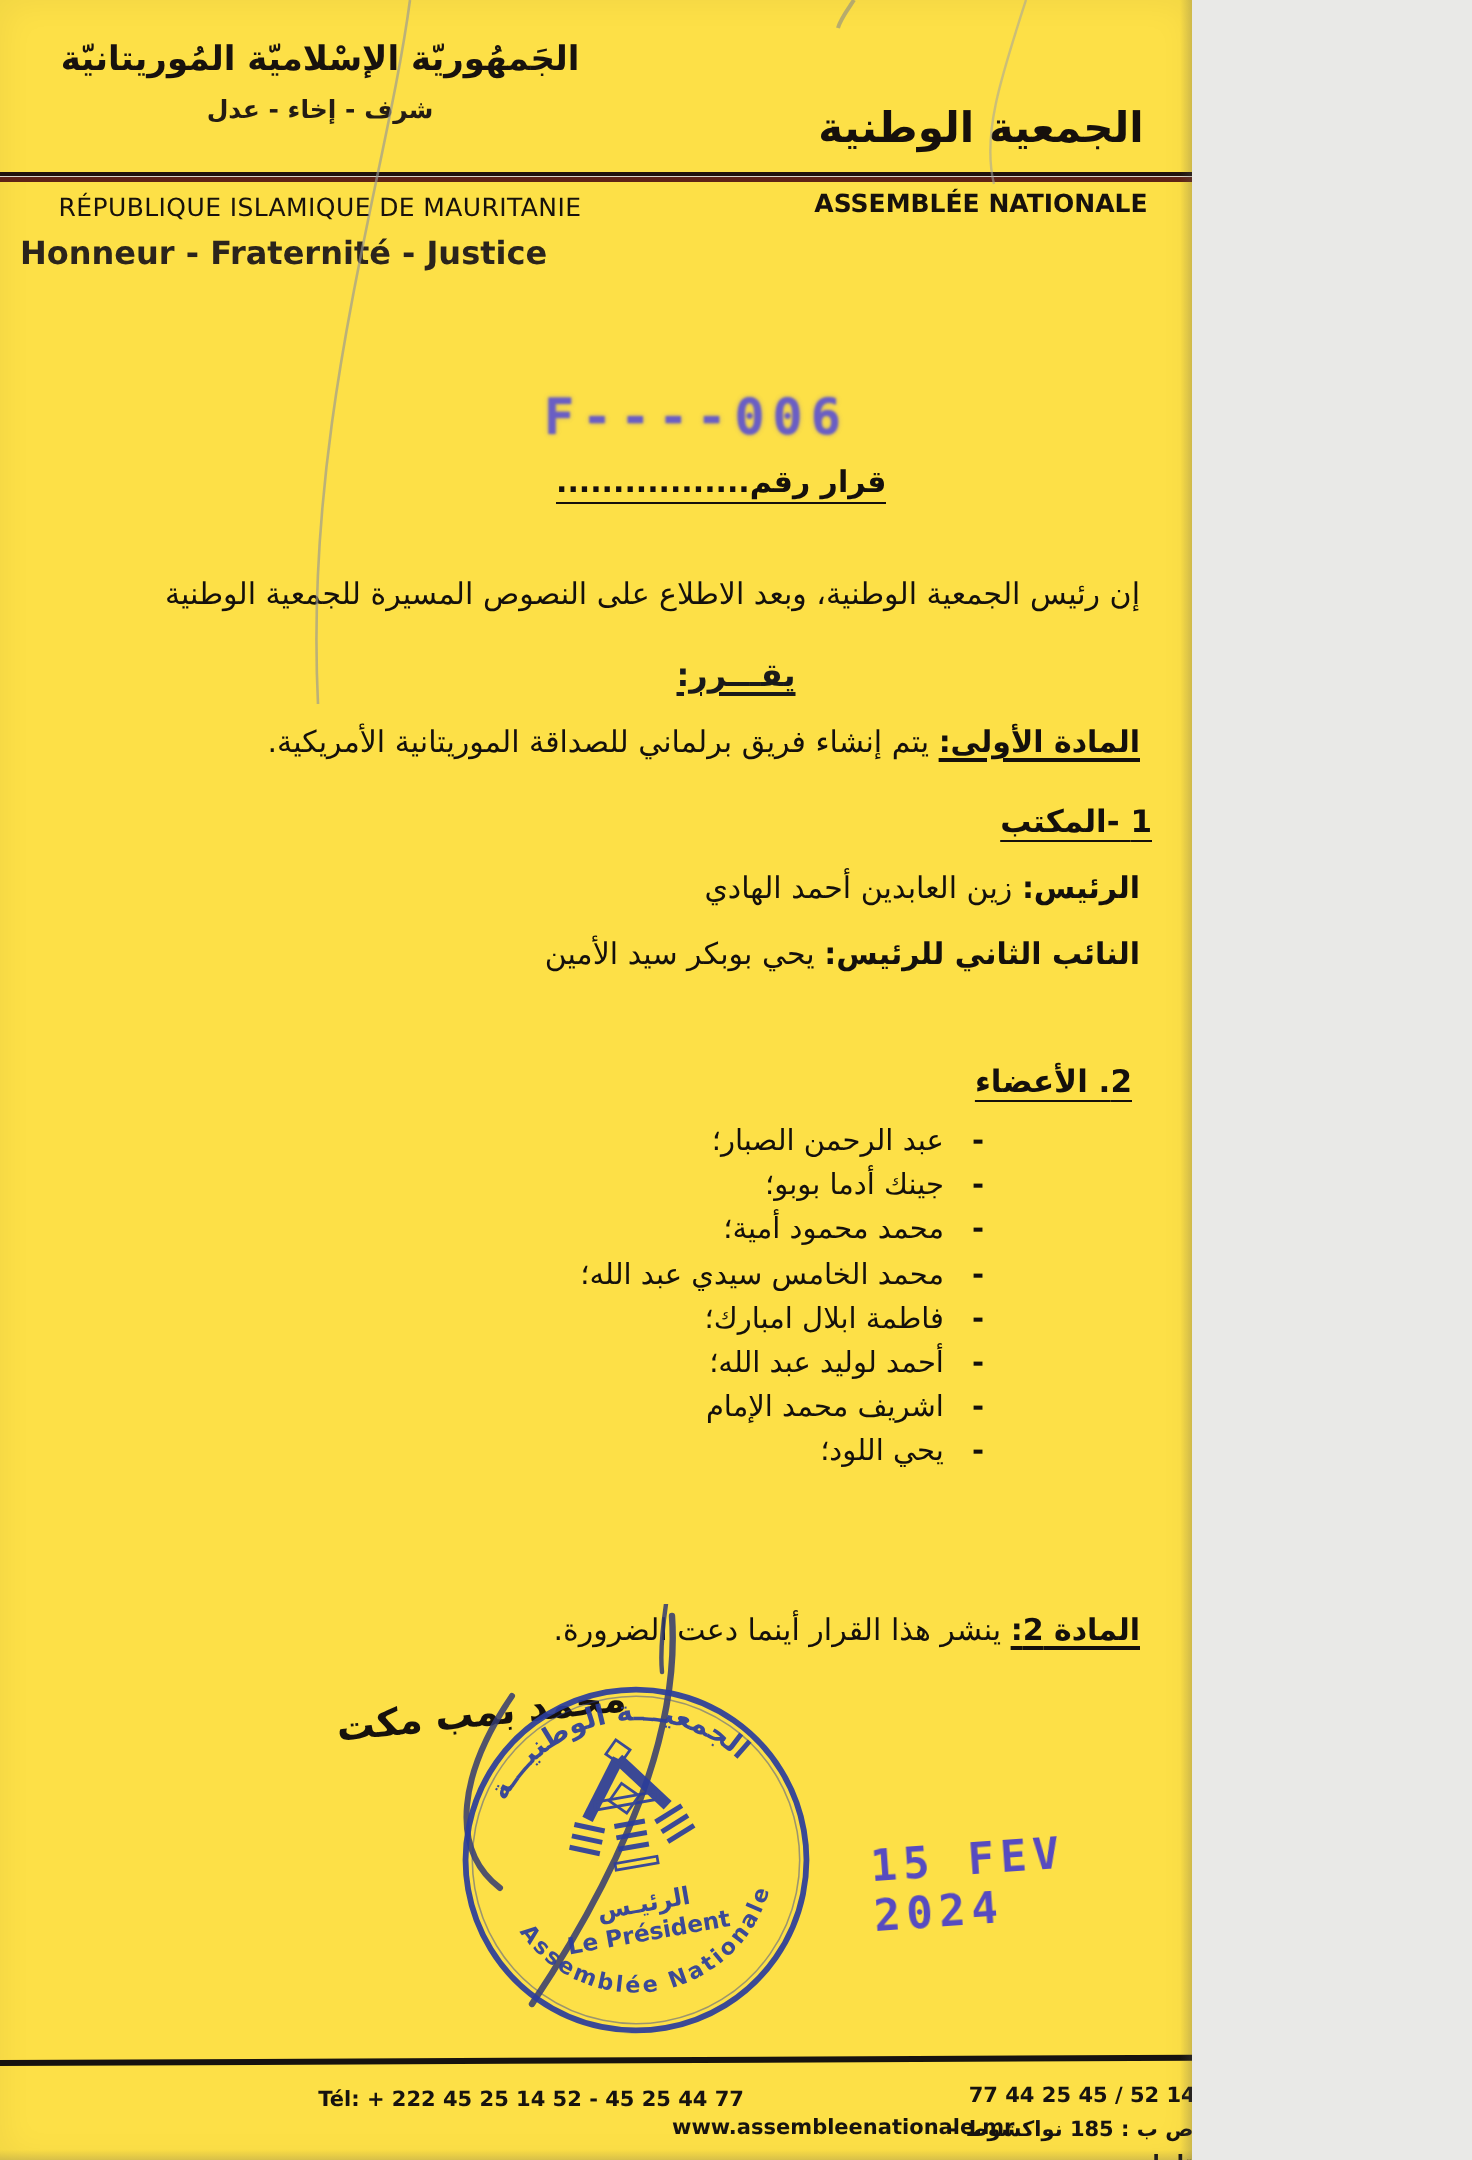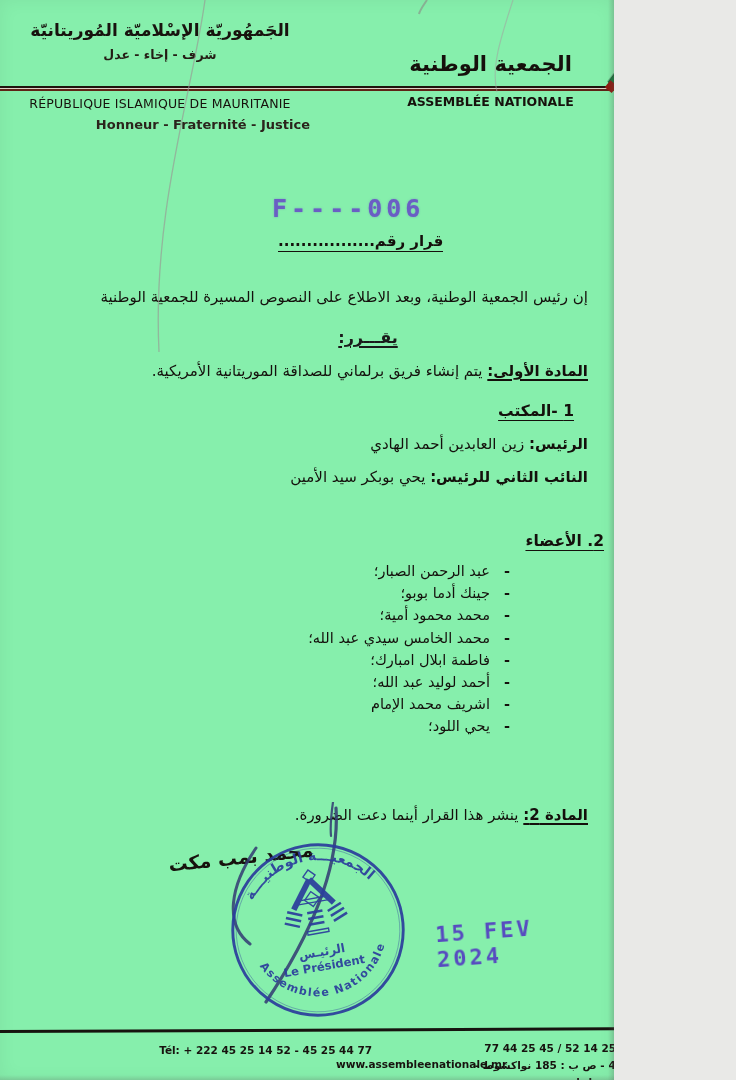--- a/index.html
+++ b/index.html
@@ -1,48 +1,48 @@
 <!DOCTYPE html>
 <html lang="ar"><head>
 <meta charset="utf-8">
 <style>
   html,body{margin:0;padding:0;background:#e9e9e7;}
-  #page{position:relative;width:596px;height:1080px;background:#86efac;overflow:hidden;
+  #page{position:relative;width:596px;height:1080px;background:#fde047;overflow:hidden;
         font-family:"DejaVu Sans","Liberation Sans",sans-serif;color:#1a1a1a;
-        box-shadow:inset 0 0 18px rgba(0,0,0,.06);padding-left:18px;}
+        box-shadow:inset 0 0 18px rgba(0,0,0,.06);}
   .abs{position:absolute;}
   
   .hdr-left{left:10px;top:20px;width:300px;text-align:center;direction:rtl;}
   .hdr-title-ar{font-size:17px;font-weight:bold;color:#18120e;}
   .hdr-motto-ar{font-size:12.5px;font-weight:bold;margin-top:7px;color:#241c14;}
   .sep-line{left:0;top:86px;width:624px;height:5px;
      background:linear-gradient(to bottom,#20130d 0 1.8px,#d9d3c7 1.8px 2.7px,#5e2316 2.7px 5px);}
   .sep-dash{left:699px;top:87px;width:37px;height:4px;
      background:linear-gradient(to bottom,#20130d 0 1.6px,#d9d3c7 1.6px 2.4px,#5e2316 2.4px 4px);}
   .hdr-title-fr{left:10px;top:96px;width:300px;text-align:center;font-size:12.5px;font-weight:normal;color:#17110c;letter-spacing:.2px;}
-  .hdr-motto-fr{left:10px;top:117px;width:300px;text-align:right;font-size:13px;font-weight:bold;color:#2b241c;}
+  .hdr-motto-fr{left:10px;top:117px;width:300px;text-align:left;font-size:16px;font-weight:bold;color:#2b241c;}
   .hdr-center-ar{left:398px;top:52px;width:185px;text-align:center;font-size:21px;font-weight:bold;direction:rtl;color:#16100c;}
   .hdr-center-fr{left:398px;top:94px;width:185px;text-align:center;font-size:12.5px;font-weight:bold;color:#17110c;}
   
   .ref-num{left:272px;top:194px;width:170px;font-family:"DejaVu Sans Mono","Liberation Mono",monospace;
      font-size:25px;font-weight:bold;color:#6a5ec4;letter-spacing:4px;filter:blur(.4px);text-shadow:0 0 2px rgba(106,94,196,.55);}
   .ref-label{left:278px;top:232px;font-size:15px;font-weight:bold;direction:rtl;
      border-bottom:1.6px solid #15100c;padding-bottom:1px;color:#15100c;}
   
   .body-line{direction:rtl;text-align:right;font-size:15px;color:#14100c;}
   .intro{right:26px;top:288px;width:560px;}
   .decides{left:0;top:328px;width:736px;text-align:center;direction:rtl;}
   .u-bold{font-weight:bold;text-decoration:underline;text-underline-offset:3px;text-decoration-thickness:1.5px;}
   .art1{right:26px;top:362px;width:600px;text-align:right;}
   .sec{font-weight:bold;text-decoration:underline;text-underline-offset:4px;font-size:15.5px;}
-  .sec1{right:40px;top:402px;text-align:right;}
+  .sec1{right:20px;top:402px;text-align:right;}
   .bureau{right:26px;top:433px;width:600px;}
   .bureau .row{margin-bottom:11px;line-height:22px;}
   .blabel{font-weight:bold;}
-  .sec2{right:10px;top:532px;}
+  .sec2{right:30px;top:532px;}
   .members{right:104px;top:560px;width:540px;list-style:none;margin:0;padding:0;direction:rtl;text-align:right;}
   .members li{font-size:14.5px;line-height:22.2px;color:#14100c;}
   .members .dash{display:inline-block;margin-left:14px;font-weight:bold;}
   .art2{right:26px;top:806px;width:600px;}
   
   .signer{left:168px;top:846px;font-size:19px;font-weight:bold;direction:rtl;transform:rotate(-6deg);color:#17120d;}
   .date-stamp{left:436px;top:916px;font-family:"DejaVu Sans Mono","Liberation Mono",monospace;
      font-size:22px;font-weight:bold;color:#574bc0;letter-spacing:3px;transform:rotate(-4deg);filter:blur(.3px);}
   .seal{left:226px;top:838px;opacity:.92;filter:blur(.25px);}
   .sig-svg{left:158px;top:802px;}

